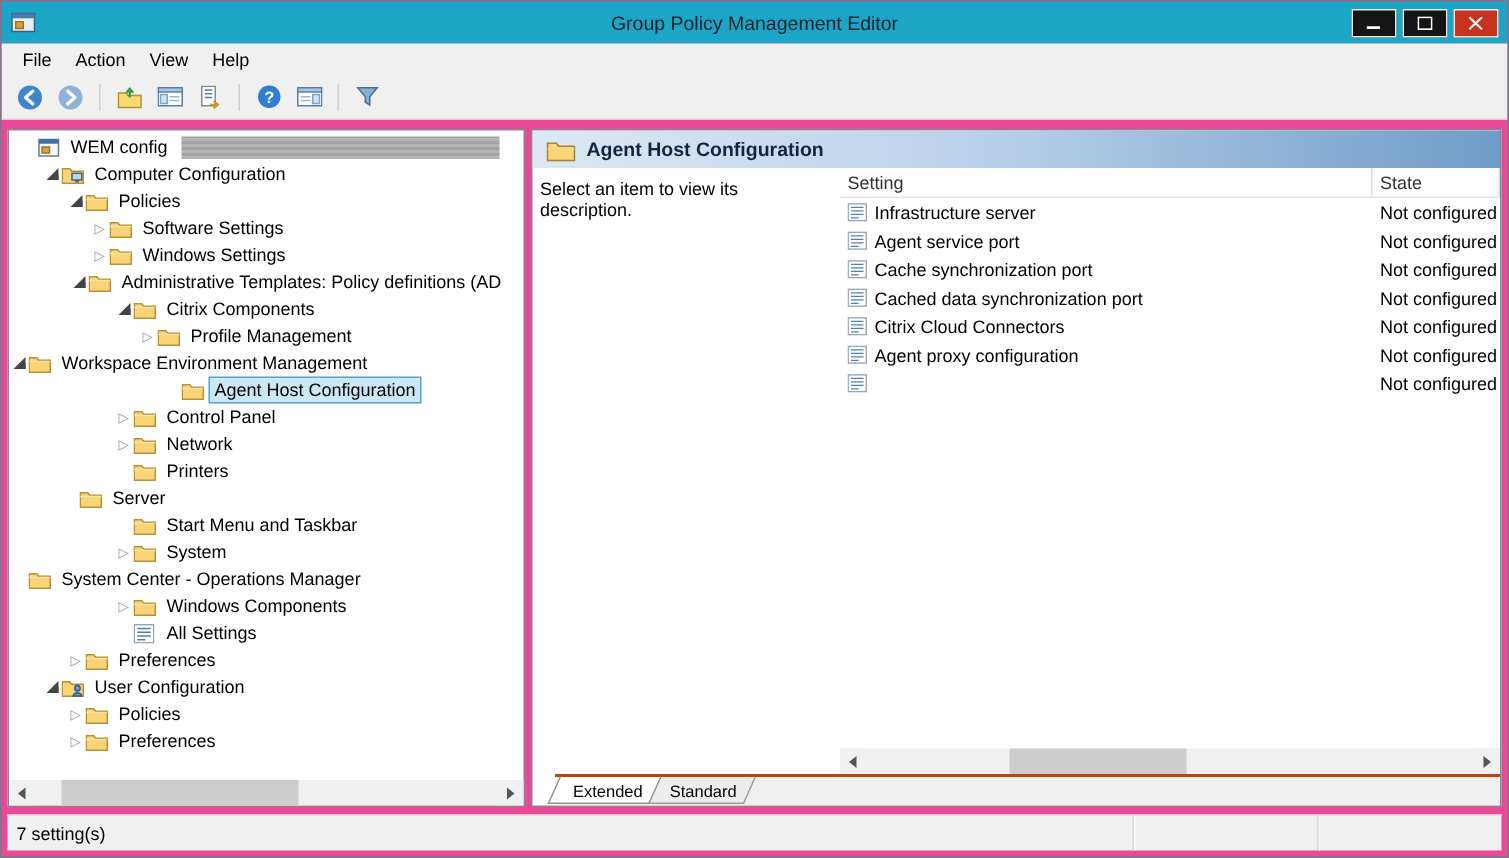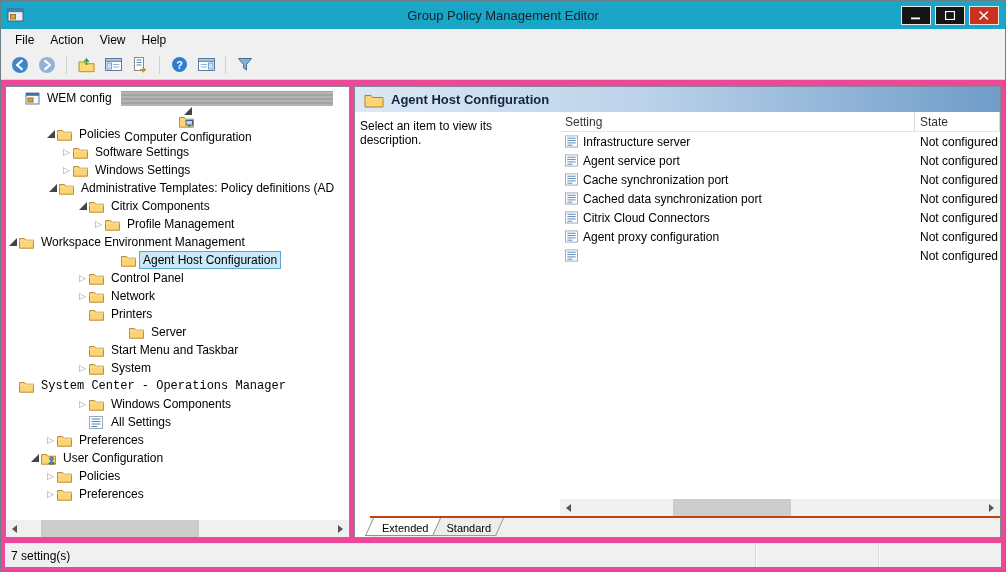--- a/index.html
+++ b/index.html
@@ -225,21 +225,21 @@
           <span class="tree-icon">
             <svg width="15" height="13" viewBox="0 0 15 13">
               <rect x="1" y="1" width="13" height="11" fill="#f4f7fb" stroke="#6b7b8c"></rect>
               <rect x="1" y="1" width="13" height="2.8" fill="#3d6fa8"></rect>
               <rect x="3" y="6" width="5" height="4" fill="#d8a33c" stroke="#9a7426"></rect>
             </svg>
           </span>
           <span class="tree-label">WEM config</span>
           <span class="redacted"></span>
         </div>
-        <div class="tree-row" style="padding-left: 22px; flex-direction: column;">
+        <div class="tree-row" style="padding-left: 22px;">
           <span class="tree-exp">
             <span class="tri-exp"></span>
           </span>
           <span class="tree-icon">
             <svg width="15" height="13" viewBox="0 0 15 13">
               <path d="M0.5 2.5 h5 l1.3 1.7 h7.7 v8 H0.5 z" fill="#fbd476" stroke="#bb8f33"></path>
               <rect x="7" y="5.5" width="6.5" height="4.5" fill="#bcd6ee" stroke="#3f628a"></rect>
               <rect x="9.2" y="10" width="2.4" height="1.6" fill="#3f628a"></rect>
             </svg>
           </span>
@@ -366,21 +366,21 @@
         <div class="tree-row" style="padding-left: 70px;">
           <span class="tree-exp"></span>
           <span class="tree-icon">
             <svg width="15" height="13" viewBox="0 0 15 13">
               <path d="M0.5 2.5 h5 l1.3 1.7 h7.7 v8 H0.5 z" fill="#fbd476" stroke="#bb8f33"></path>
               <path d="M0.5 5 h14" stroke="#f2e2ad"></path>
             </svg>
           </span>
           <span class="tree-label">Printers</span>
         </div>
-        <div class="tree-row" style="padding-left: 110px;">
+        <div class="tree-row" style="padding-left: 34px;">
           <span class="tree-exp"></span>
           <span class="tree-icon">
             <svg width="15" height="13" viewBox="0 0 15 13">
               <path d="M0.5 2.5 h5 l1.3 1.7 h7.7 v8 H0.5 z" fill="#fbd476" stroke="#bb8f33"></path>
               <path d="M0.5 5 h14" stroke="#f2e2ad"></path>
             </svg>
           </span>
           <span class="tree-label">Server</span>
         </div>
         <div class="tree-row" style="padding-left: 70px;">
@@ -398,21 +398,21 @@
             <span class="exp-collapsed">▷</span>
           </span>
           <span class="tree-icon">
             <svg width="15" height="13" viewBox="0 0 15 13">
               <path d="M0.5 2.5 h5 l1.3 1.7 h7.7 v8 H0.5 z" fill="#fbd476" stroke="#bb8f33"></path>
               <path d="M0.5 5 h14" stroke="#f2e2ad"></path>
             </svg>
           </span>
           <span class="tree-label">System</span>
         </div>
-        <div class="tree-row" style=" font-family: Liberation Mono, monospace;">
+        <div class="tree-row" style="">
           <span class="tree-exp"></span>
           <span class="tree-icon">
             <svg width="15" height="13" viewBox="0 0 15 13">
               <path d="M0.5 2.5 h5 l1.3 1.7 h7.7 v8 H0.5 z" fill="#fbd476" stroke="#bb8f33"></path>
               <path d="M0.5 5 h14" stroke="#f2e2ad"></path>
             </svg>
           </span>
           <span class="tree-label">System Center - Operations Manager</span>
         </div>
         <div class="tree-row" style="padding-left: 70px;">

